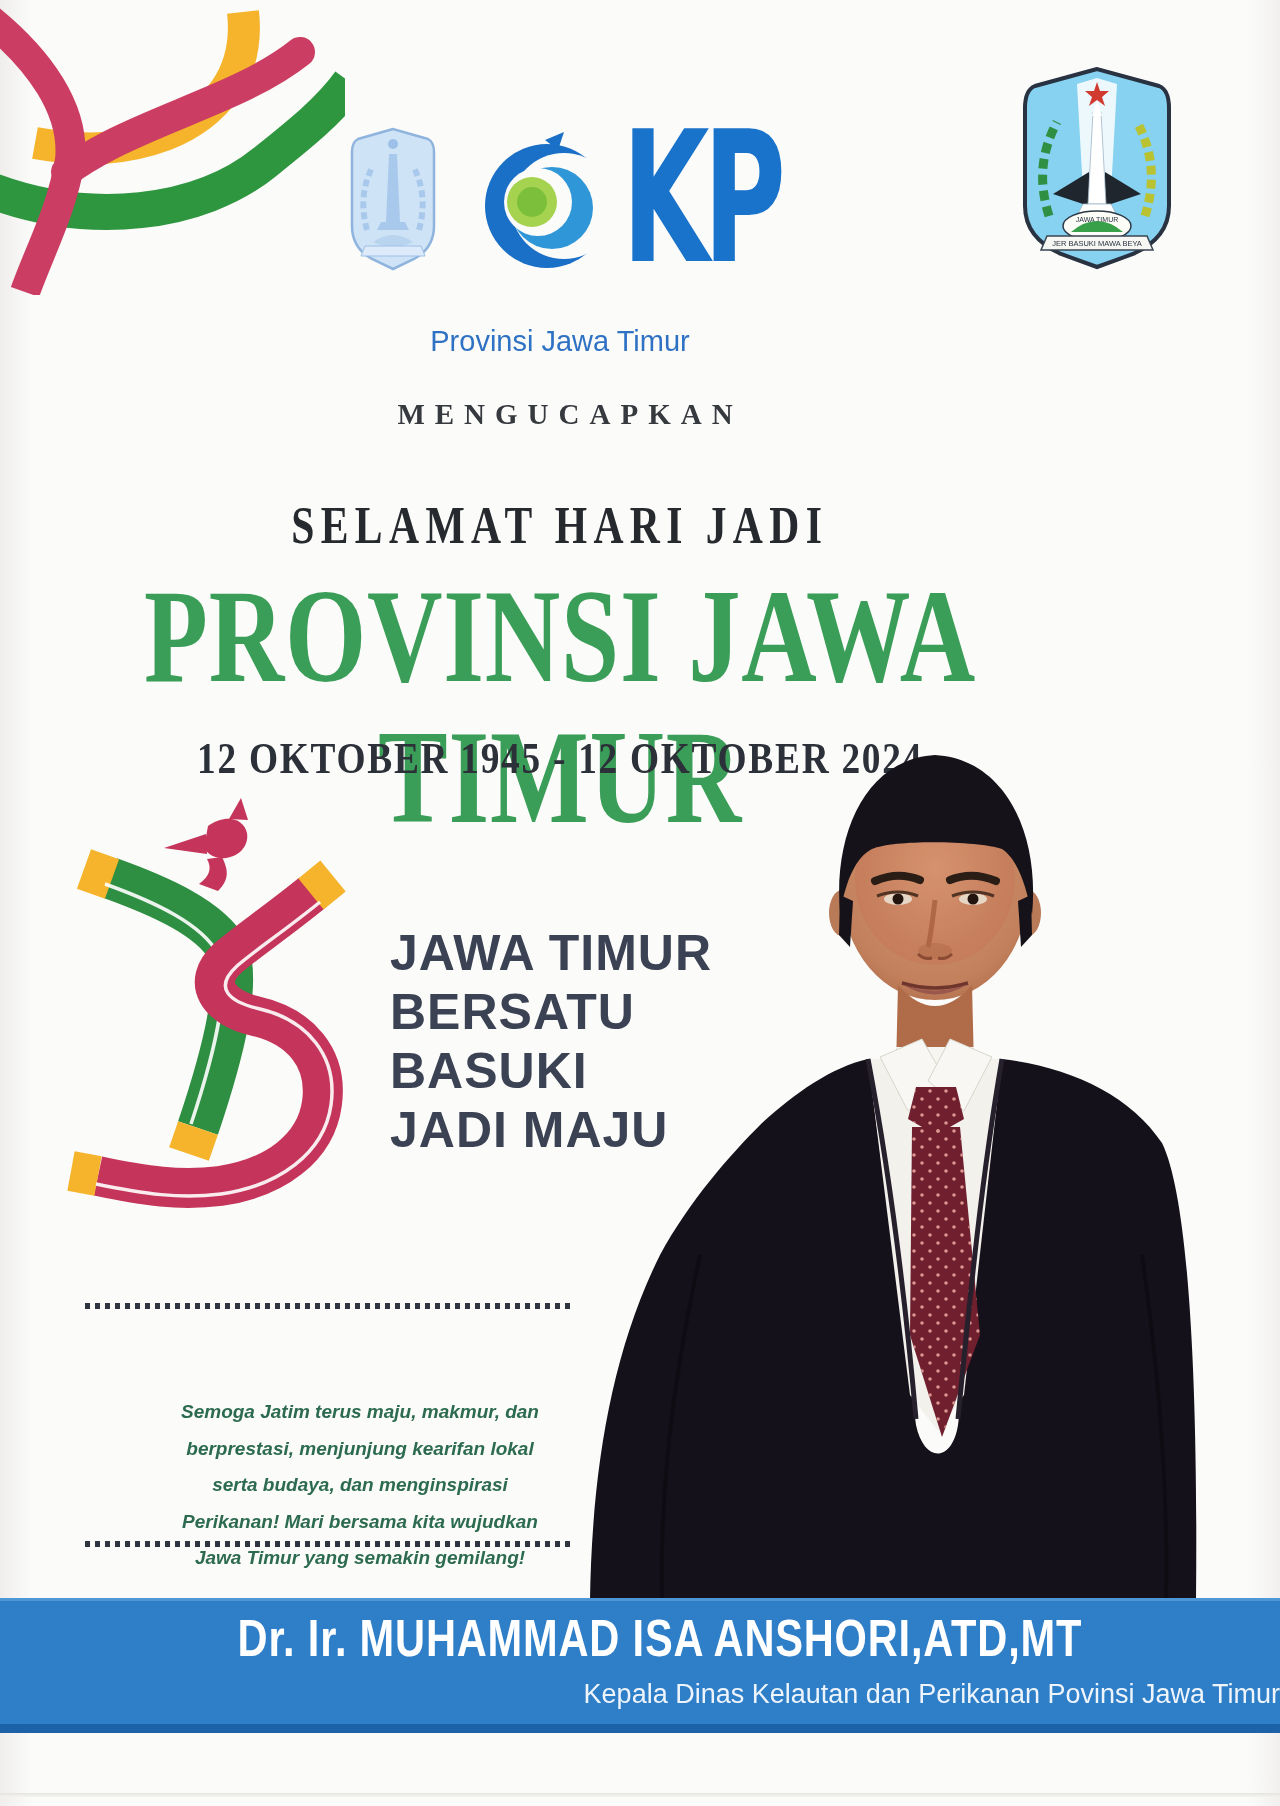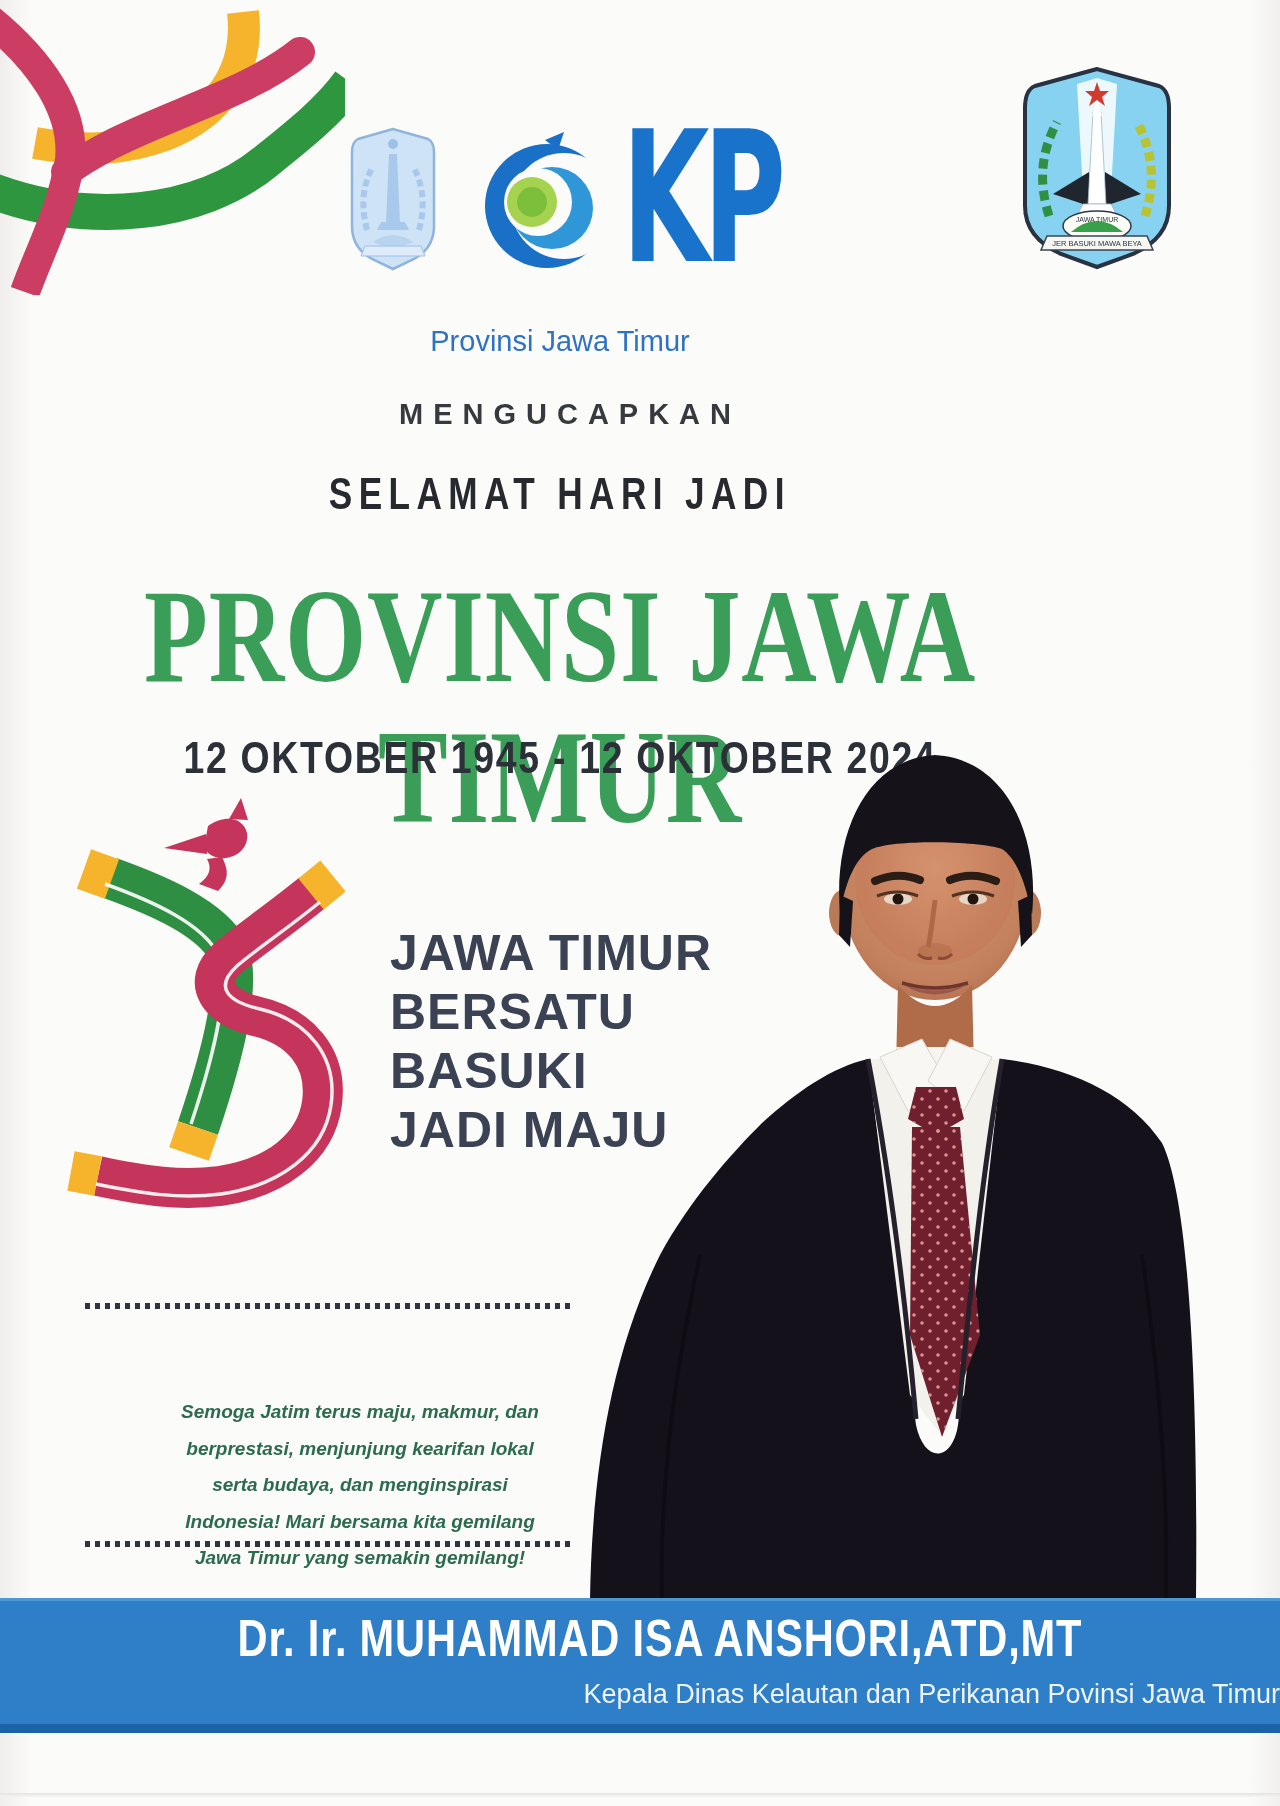--- a/index.html
+++ b/index.html
@@ -2,33 +2,33 @@
 <html><head>
 <meta charset="utf-8">
 <style>
   html,body{margin:0;padding:0;background:#e8e8e6;}
   .poster{
     position:relative;width:1280px;height:1806px;margin:0 auto;overflow:hidden;
     background:linear-gradient(90deg,#efeeec 0,#fbfbf9 2.5%,#fbfbf9 97.5%,#f1f0ee 100%);
     font-family:"Liberation Sans",sans-serif;
   }
   .abs{position:absolute;}
-  .ctr{left:0;width:1120px;text-align:center;}
+  .ctr{left:0;width:1120px;text-align:center;font-family:Liberation Serif, serif;}
   .sx{display:inline-block;transform-origin:center;}
   
   .kp-letters{
     left:622px;top:118px;font-family:"DejaVu Sans",sans-serif;font-weight:bold;
     font-size:182px;line-height:160px;color:#1a73cb;letter-spacing:-10px;
     transform:scaleX(.62);transform-origin:left top;
   }
   .org-line{left:180px;width:760px;text-align:center;color:#2f72c4;font-weight:500;}
   .org1{top:291px;font-size:31px;}
   .org2{top:325px;font-size:29px;}
   .mengucapkan{top:398px;font-size:29px;font-weight:600;color:#36393e;letter-spacing:10px;left:10px;}
-  .selamat{top:469px;font-size:44px;font-weight:bold;color:#26292e;}
+  .selamat{top:496px;font-size:52px;font-weight:bold;color:#26292e;}
   .selamat .sx{transform:scaleX(.8);letter-spacing:8px;}
   .green-title{top:566px;font-family:"Liberation Serif",serif;font-size:134px;line-height:1.05;
     font-weight:bold;color:#3b9e58;}
   .green-title .sx{transform:scaleX(.78);letter-spacing:1px;}
   .dates{top:733px;font-size:44px;font-weight:bold;color:#2c3038;}
   .dates .sx{transform:scaleX(.85);letter-spacing:2px;}
   
   .slogan{left:390px;top:924px;font-size:50px;line-height:59px;font-weight:800;
     color:#3b4254;letter-spacing:1px;}
   
@@ -201,21 +201,21 @@
     <path d="M 452,364 C 432,480 420,600 408,724" fill="none" stroke="#26202c" stroke-width="5"></path>
     <path d="M 150,560 C 120,700 110,800 112,905" fill="none" stroke="#000000" stroke-width="4" opacity="0.3"></path>
     <path d="M 592,560 C 612,700 618,810 616,905" fill="none" stroke="#000000" stroke-width="4" opacity="0.3"></path>
   </svg>
 
   <div class="abs dotted dot1"></div>
   <div class="abs quote">
     <div>Semoga Jatim terus maju, makmur, dan</div>
     <div>berprestasi, menjunjung kearifan lokal</div>
     <div>serta budaya, dan menginspirasi</div>
-    <div>Indonesia! Mari bersama kita gemilang</div>
+    <div>Perikanan! Mari bersama kita wujudkan</div>
     <div>Jawa Timur yang semakin gemilang!</div>
   </div>
   <div class="abs dotted dot2"></div>
 
   <div class="abs bluebar"></div>
   <div class="abs official-name">
     <span class="sx">Dr. Ir. MUHAMMAD ISA ANSHORI,ATD,MT</span>
   </div>
   <div class="abs official-title">Kepala Dinas Kelautan dan Perikanan Povinsi Jawa Timur</div>
   <div class="abs bar-shade"></div>

